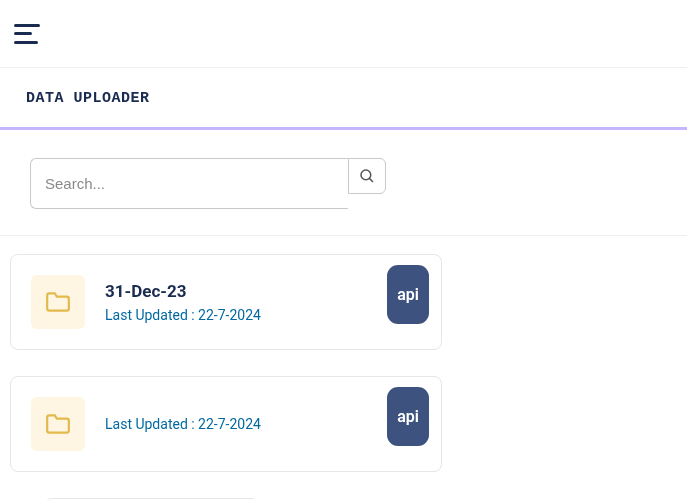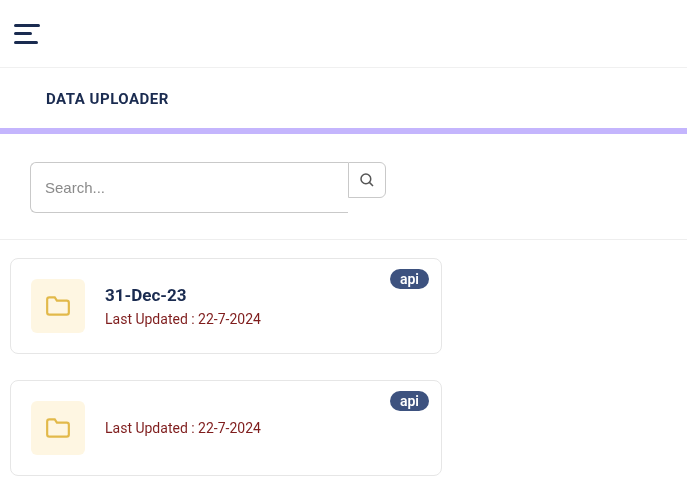--- a/index.html
+++ b/index.html
@@ -29,22 +29,23 @@
     display: block;
     height: 3px;
     background: #1a2b50;
     border-radius: 2px;
   }
   .hamburger span:nth-child(1) { width: 26px; }
   .hamburger span:nth-child(2) { width: 18px; }
   .hamburger span:nth-child(3) { width: 24px; }
 
   .title-section {
-    padding: 22px 30px 20px 46px;
-    border-bottom: 6px solid #c4b5fd;
+    padding: 22px 30px 20px 26px;
+    border-bottom: 3px solid #c4b5fd;
+    font-family: Liberation Mono, monospace;
   }
   .title {
     color: #1a2b50;
     font-size: 15px;
     font-weight: 700;
     letter-spacing: 0.5px;
   }
 
   .search-section {
     padding: 28px 30px 26px 30px;
@@ -123,32 +124,32 @@
     margin-left: 20px;
     white-space: nowrap;
   }
   .card-title {
     color: #1a2b50;
     font-size: 17px;
     font-weight: 700;
     margin-bottom: 6px;
   }
   .card-sub {
-    color: #7f1d1d;
+    color: #0369a1;
     font-size: 14px;
   }
   .badge {
     position: absolute;
     top: 10px;
     right: 12px;
     background: #3d527f;
     color: #fff;
-    font-size: 14px;
+    font-size: 16px;
     font-weight: 600;
-    padding: 2px 10px;
+    padding: 20px 10px;
     border-radius: 11px;
   }
 </style>
 </head>
 <body>
 
 <div class="topbar">
   <div class="hamburger">
     <span></span>
       <span></span>

